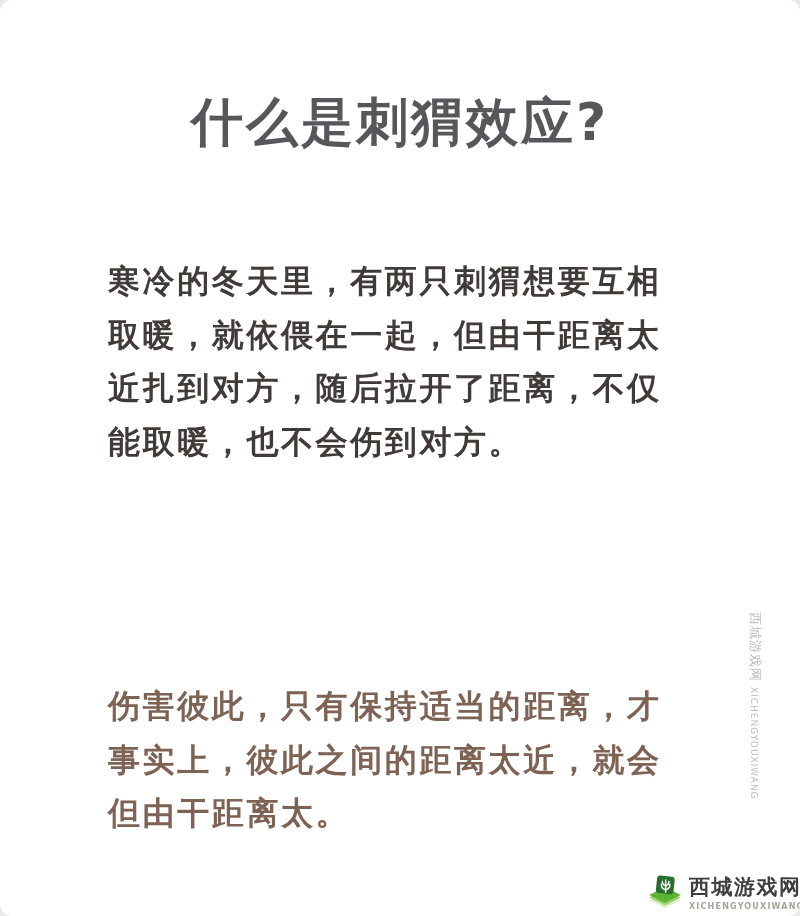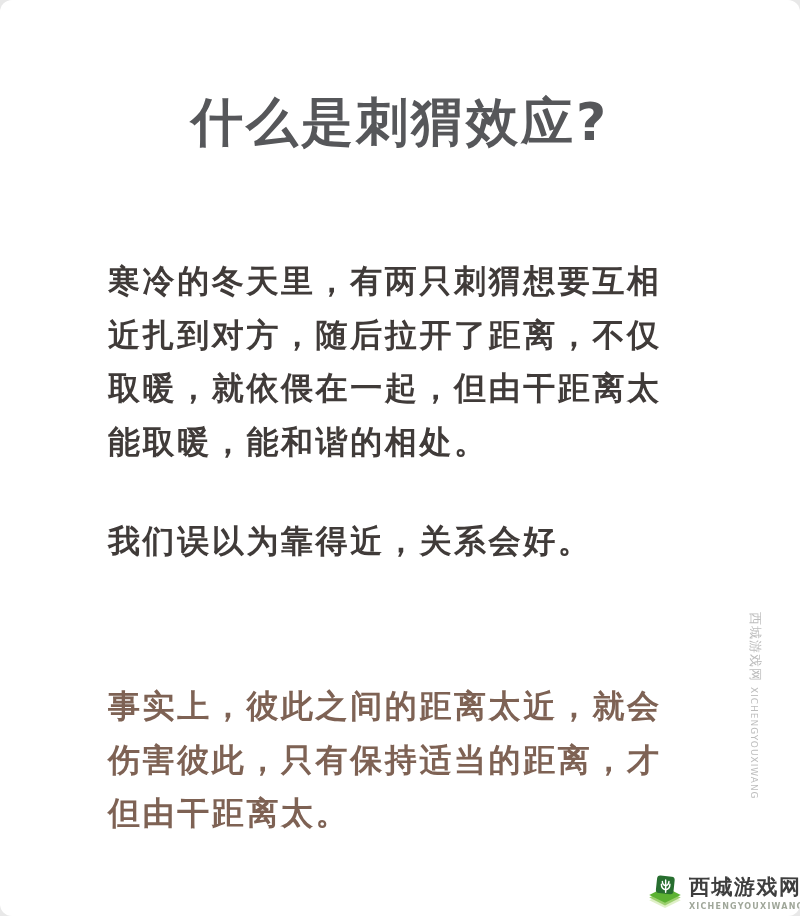--- a/index.html
+++ b/index.html
@@ -102,32 +102,31 @@
 </style>
 </head>
 <body>
 
 <div class="page">
 
   <div class="title">什么是刺猬效应?</div>
 
   <div class="para para-1">
     <div class="line">寒冷的冬天里，有两只刺猬想要互相</div>
+    <div class="line">取暖，就依偎在一起，但由干距离太</div>
     <div class="line">近扎到对方，随后拉开了距离，不仅</div>
-    <div class="line">取暖，就依偎在一起，但由干距离太</div>
-    <div class="line">能取暖，能和谐的相处。</div>
+    <div class="line">能取暖，也不会伤到对方。</div>
   </div>
 
   <div class="para para-2">
-    <div class="line">我们误以为靠得近，关系会好。</div>
   </div>
 
   <div class="para para-3">
+    <div class="line">伤害彼此，只有保持适当的距离，才</div>
     <div class="line">事实上，彼此之间的距离太近，就会</div>
-    <div class="line">伤害彼此，只有保持适当的距离，才</div>
     <div class="line">但由干距离太。</div>
   </div>
 
   <div class="v-watermark">
     <span>西城游戏网</span><span class="latin">XICHENGYOUXIWANG</span>
   </div>
 
   <div class="logo">
     <svg class="logo-icon" viewBox="0 0 60 58" xmlns="http://www.w3.org/2000/svg">
       <polygon points="6,40 30,52 54,40 30,28" fill="#dff0c8"></polygon>

